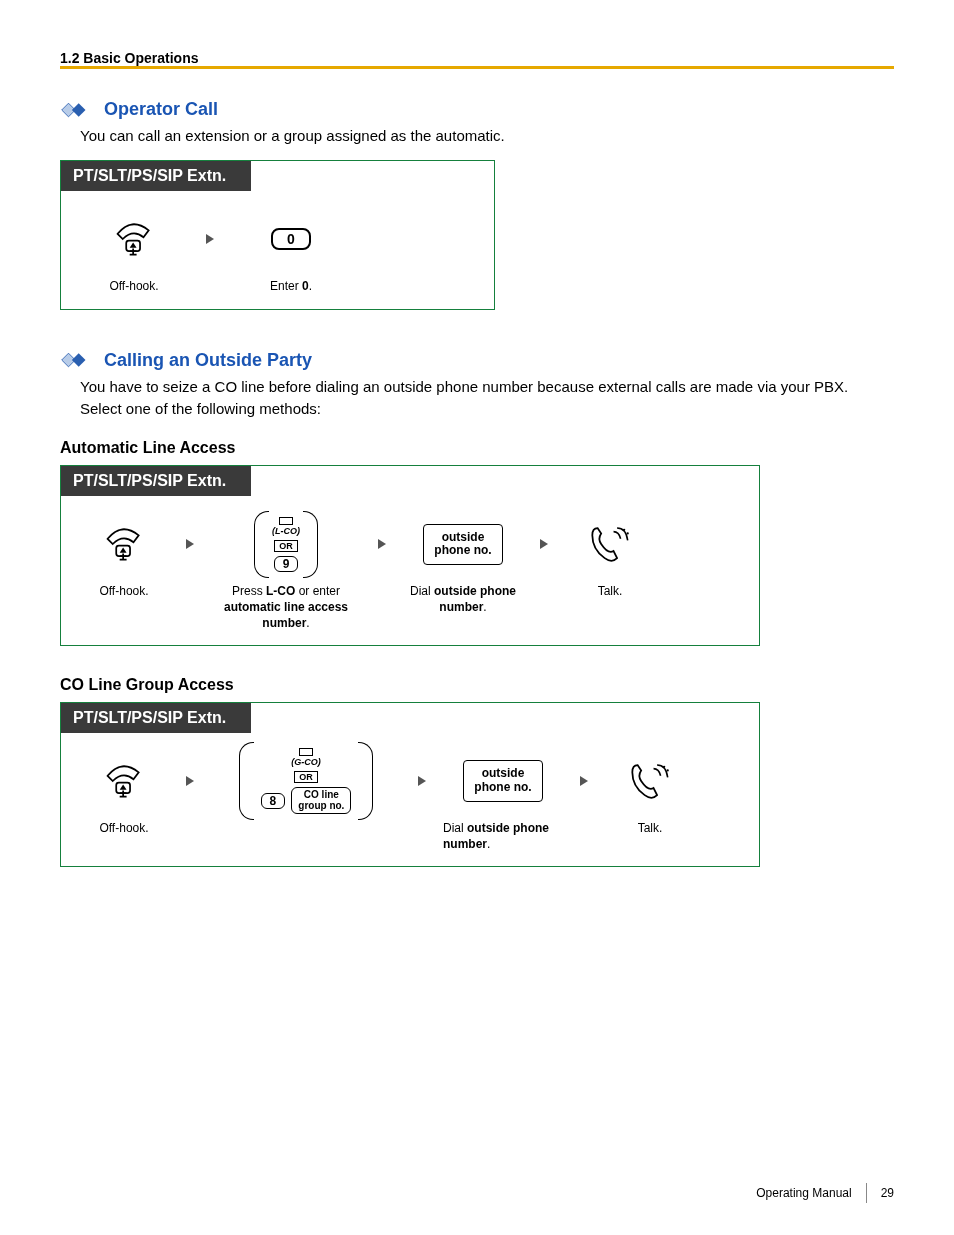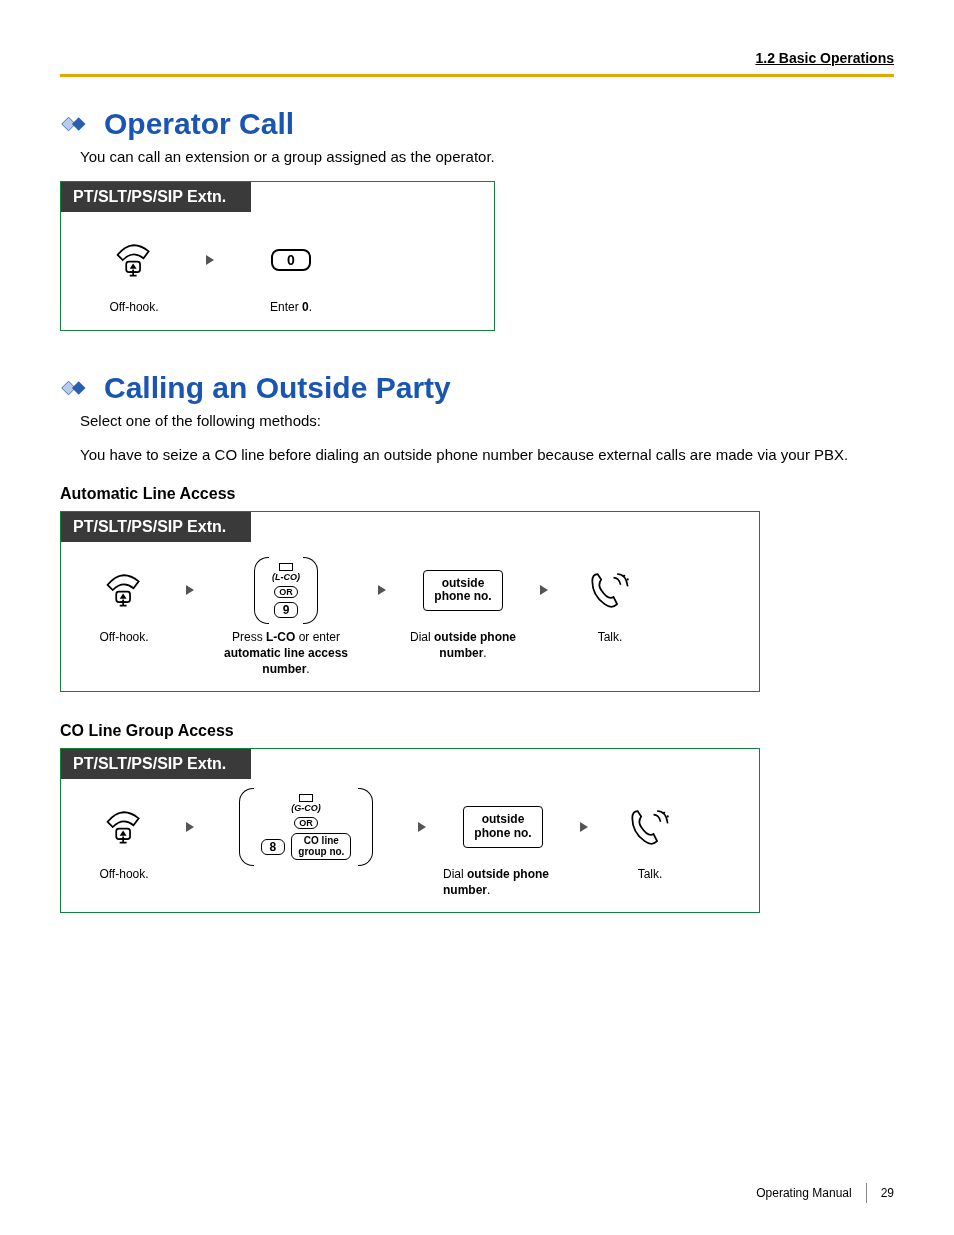--- a/index.html
+++ b/index.html
@@ -8,40 +8,38 @@
     width: 954px;
     height: 1235px;
     font-family: Arial, Helvetica, sans-serif;
     color: #000;
     position: relative;
   }
   .page {
     padding: 50px 60px 40px 60px;
   }
   .header-right {
-    text-align: right;
+    text-align: left;
     font-size: 14px;
     font-weight: bold;
-    margin-bottom: 8px;
-    text-decoration: underline;
   }
   .hr-gold {
     border: none;
     border-top: 3px solid #e6a800;
     margin: 0 0 30px 0;
   }
   .sec-title {
     display: flex;
     align-items: center;
     gap: 10px;
     margin: 4px 0 6px 0;
   }
   .sec-title h2 {
     color: #1a55b3;
-    font-size: 30px;
+    font-size: 18px;
     font-weight: bold;
     margin: 0;
   }
   .diamond-icon svg { width: 34px; height: 18px; display: block; }
   .body-text {
     font-size: 15px;
     margin: 4px 0 14px 20px;
     line-height: 1.35;
   }
   .sub-hdr {
@@ -108,21 +106,21 @@
   .key-sm {
     border: 1.5px solid #000;
     border-radius: 6px;
     padding: 0 8px;
     font-weight: bold;
     font-size: 12px;
     display: inline-block;
   }
   .pill {
     border: 1.5px solid #000;
-    border-radius: 6px;
+    border-radius: 0;
     padding: 0 4px;
     font-size: 9px;
     font-weight: bold;
     display: inline-block;
   }
   .tall-box {
     border: 1.5px solid #000;
     border-radius: 4px;
     padding: 6px 10px;
     font-size: 12px;
@@ -187,21 +185,21 @@
 
   <div class="sec-title">
     <span class="diamond-icon">
       <svg viewBox="0 0 40 20">
         <polygon points="10,2 18,10 10,18 2,10" fill="#b8cce8" stroke="#2a5fb0" stroke-width="1"></polygon>
         <polygon points="22,2 30,10 22,18 14,10" fill="#2a5fb0"></polygon>
       </svg>
     </span>
     <h2>Operator Call</h2>
   </div>
-  <p class="body-text">You can call an extension or a group assigned as the operator.</p>
+  <p class="body-text">You can call an extension or a group assigned as the automatic.</p>
 
   <div class="table-outer" style="width:435px;">
     <div class="tab-label">PT/SLT/PS/SIP Extn.</div>
     <div class="steps-row">
       <div class="step" style="width:110px;">
         <div class="icon-area phone">
           <svg viewBox="0 0 50 44">
             <path d="M6 16 Q22 -4 42 12 L36 20 Q24 10 12 22 Z" fill="#fff" stroke="#000" stroke-width="2"></path>
             <rect x="16" y="24" width="16" height="12" rx="3" fill="#fff" stroke="#000" stroke-width="2"></rect>
             <path d="M20 36 L28 36 M24 40 L24 33 M20 40 L28 40" stroke="#000" stroke-width="2"></path>
@@ -228,22 +226,22 @@
 
   <div class="sec-title" style="margin-top:40px;">
     <span class="diamond-icon">
       <svg viewBox="0 0 40 20">
         <polygon points="10,2 18,10 10,18 2,10" fill="#b8cce8" stroke="#2a5fb0" stroke-width="1"></polygon>
         <polygon points="22,2 30,10 22,18 14,10" fill="#2a5fb0"></polygon>
       </svg>
     </span>
     <h2>Calling an Outside Party</h2>
   </div>
+  <p class="body-text" style="margin-bottom:2px;">You have to seize a CO line before dialing an outside phone number because external calls are made via your PBX.</p>
   <p class="body-text" style="margin-top:0;">Select one of the following methods:</p>
-  <p class="body-text" style="margin-bottom:2px;">You have to seize a CO line before dialing an outside phone number because external calls are made via your PBX.</p>
 
   <div class="sub-hdr">Automatic Line Access</div>
   <div class="table-outer" style="width:700px;">
     <div class="tab-label">PT/SLT/PS/SIP Extn.</div>
     <div class="steps-row">
       <div class="step" style="width:90px;">
         <div class="icon-area phone">
           <svg viewBox="0 0 50 44">
             <path d="M6 16 Q22 -4 42 12 L36 20 Q24 10 12 22 Z" fill="#fff" stroke="#000" stroke-width="2"></path>
             <rect x="16" y="24" width="16" height="12" rx="3" fill="#fff" stroke="#000" stroke-width="2"></rect>

